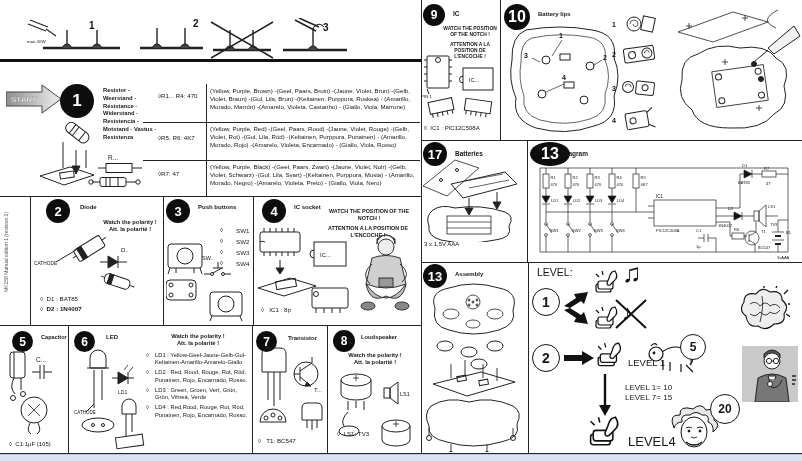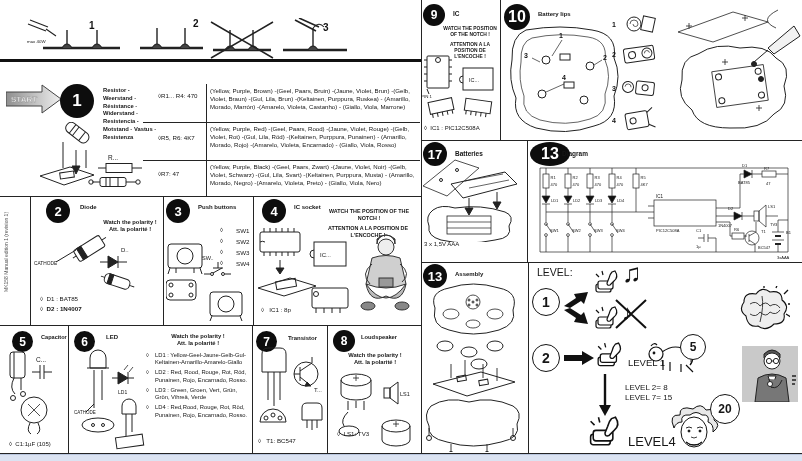--- a/index.html
+++ b/index.html
@@ -601,21 +601,21 @@
     <g stroke="#111" fill="none" stroke-width="1.2">
       <circle cx="10" cy="16" r="7"></circle>
         <circle cx="8" cy="15" r="0.8" fill="#111"></circle>
         <path d="M5,8 q3,-4 6,-1"></path>
       <path d="M16,14 Q30,4 42,14 Q50,20 44,27"></path>
       <path d="M17,22 V32 M24,24 V33 M40,27 L47,34 M35,26 V34"></path>
       <path d="M40,16 q6,2 5,8" stroke-width="0.9"></path>
     </g>
   </svg>
   <div class="ring" style="left:680px;top:334px;width:26px;height:26px;font-size:12px">5</div>
-  <div class="t" style="left:625px;top:383px;font-size:8px">LEVEL 2= 8</div>
+  <div class="t" style="left:625px;top:383px;font-size:8px">LEVEL 1= 10</div>
   <div class="t" style="left:625px;top:393px;font-size:8px">LEVEL 7= 15</div>
   <svg class="sv" style="left:598px;top:374px" width="14" height="42" viewBox="0 0 14 42">
     <path d="M7,0 V32" stroke="#111" stroke-width="2.4"></path>
       <polygon points="1,31 13,31 7,42" fill="#111"></polygon>
   </svg>
   <svg class="sv" style="left:588px;top:416px" width="34" height="34" viewBox="0 0 26 26">
     <g stroke="#111" fill="none" stroke-width="1.2">
       <rect x="2" y="14" width="15" height="8" rx="2"></rect>
         <rect x="4" y="11" width="15" height="8" rx="2" fill="#fff"></rect>
       <path d="M21,1 Q25,7 20,11 L16,15 Q13,16 13,13 L15,8 Q16,4 18,2 Z" fill="#fff"></path>

